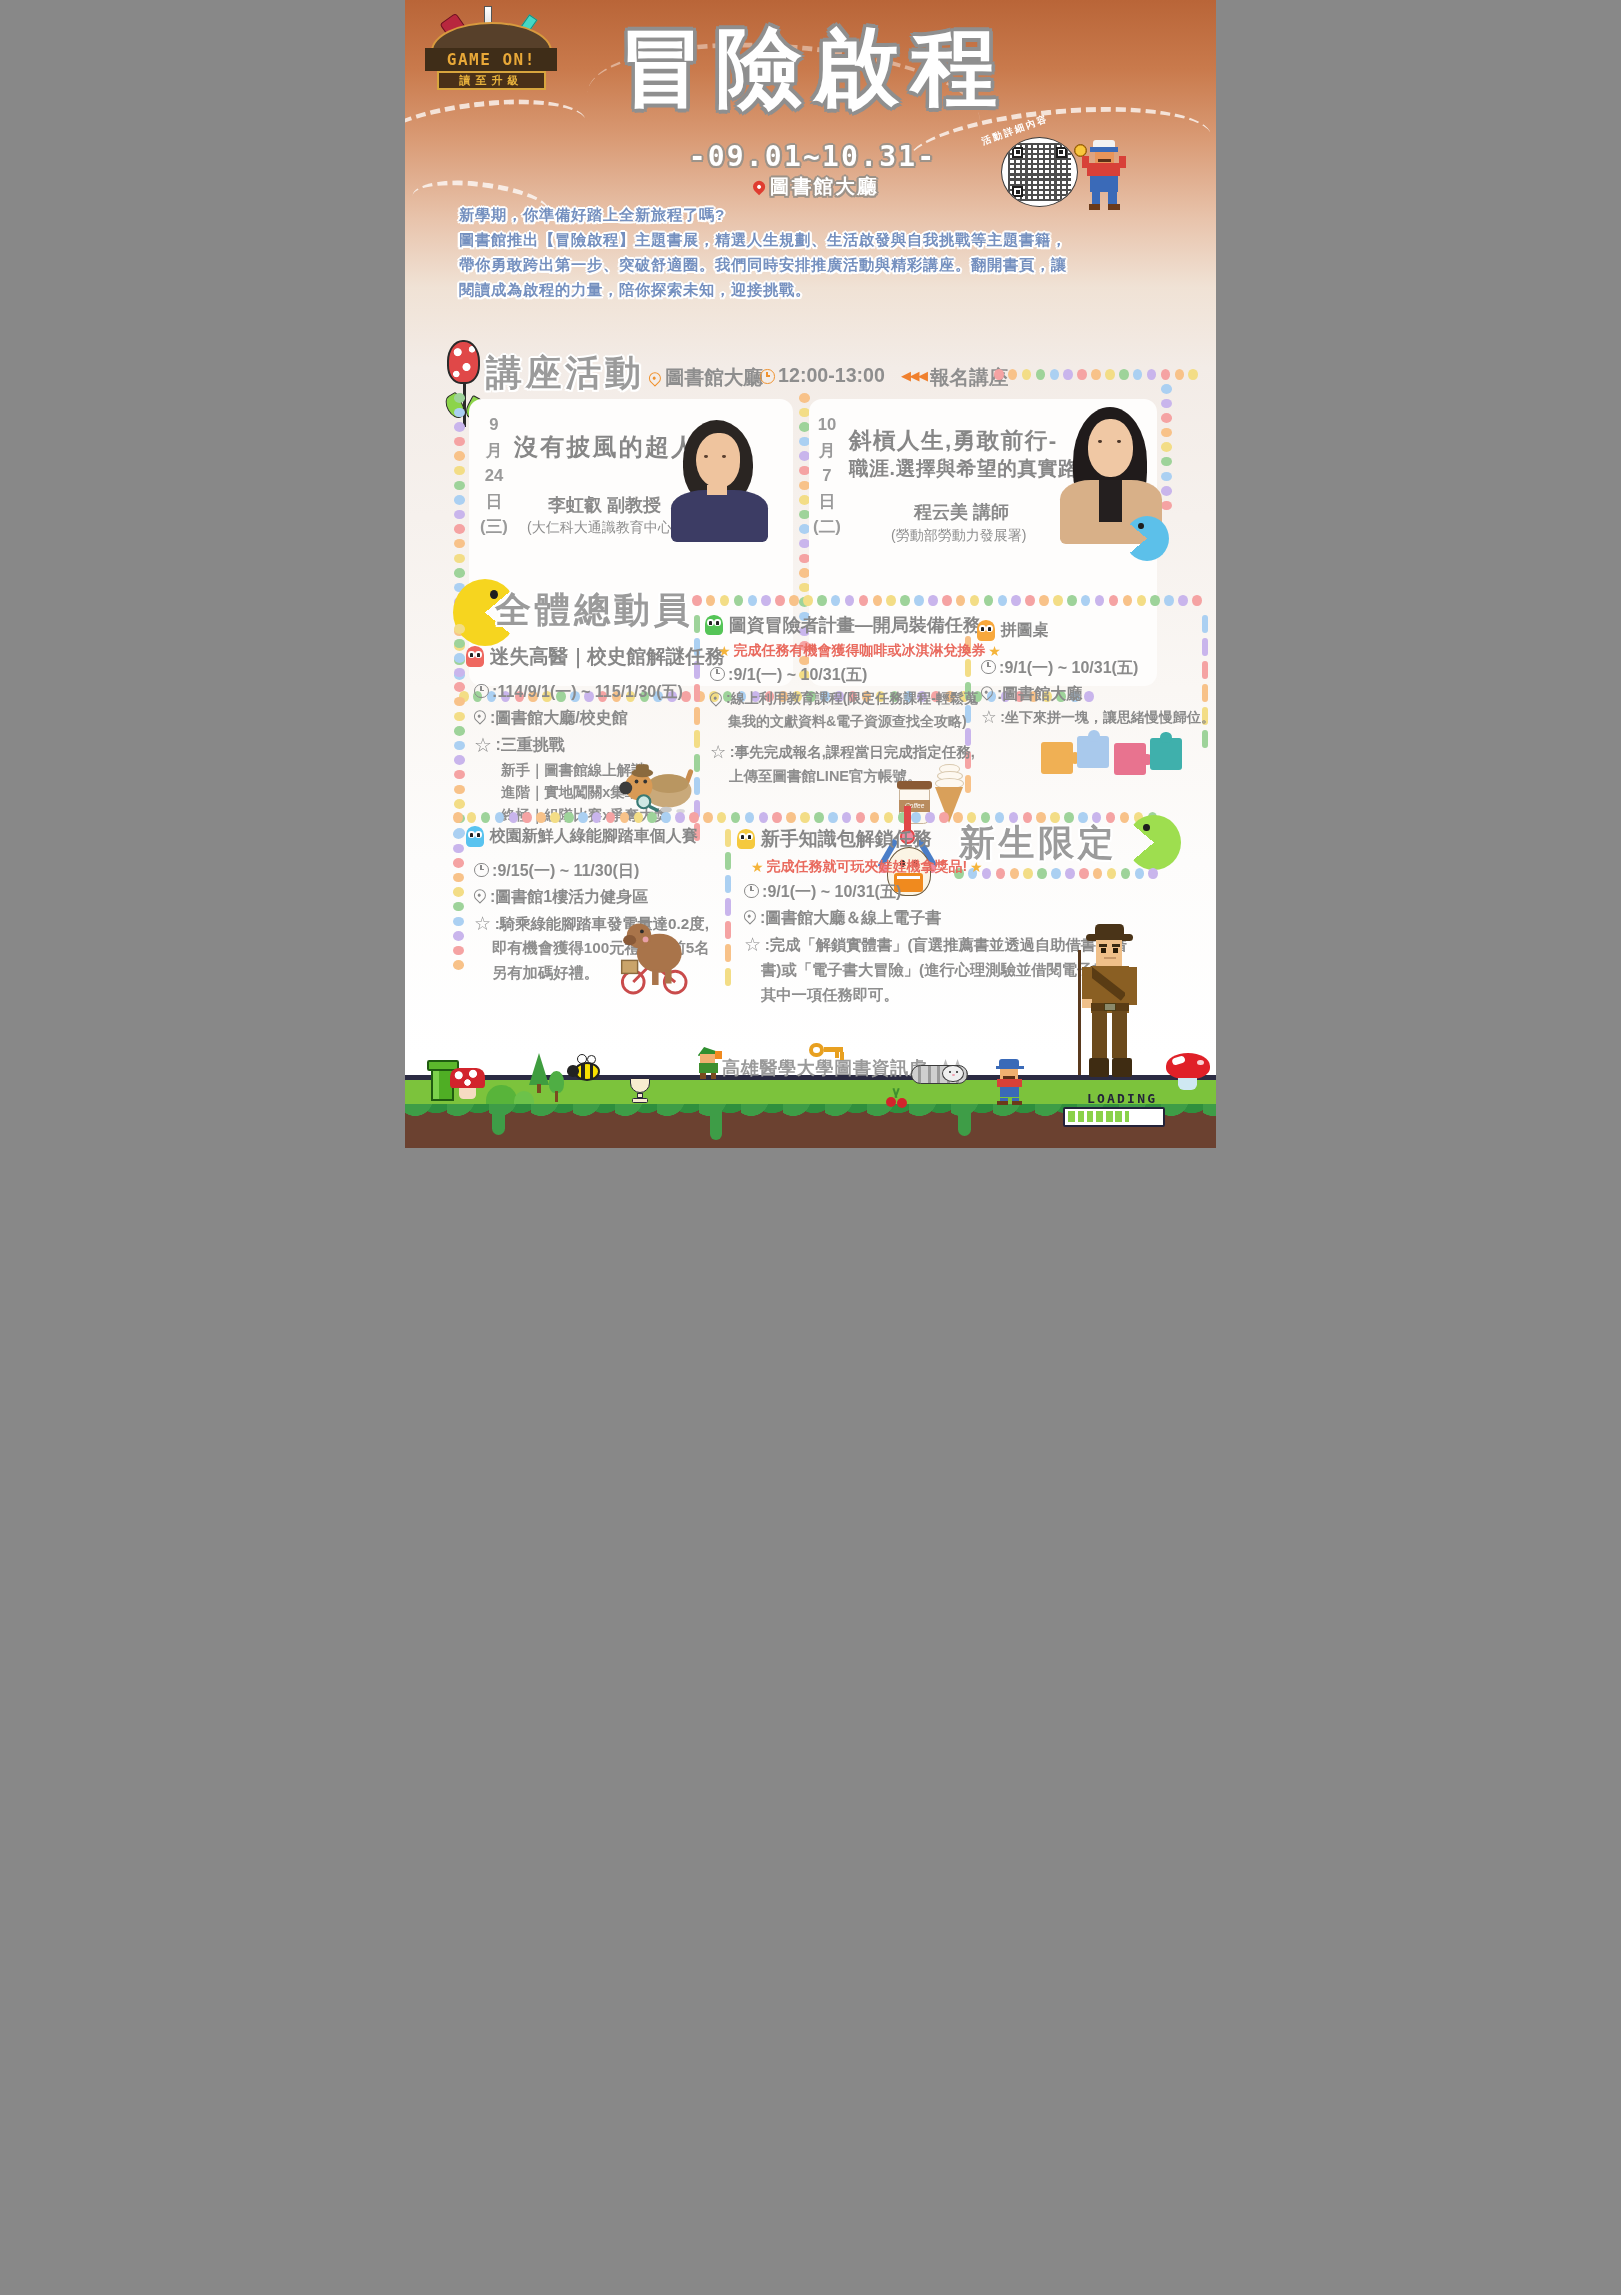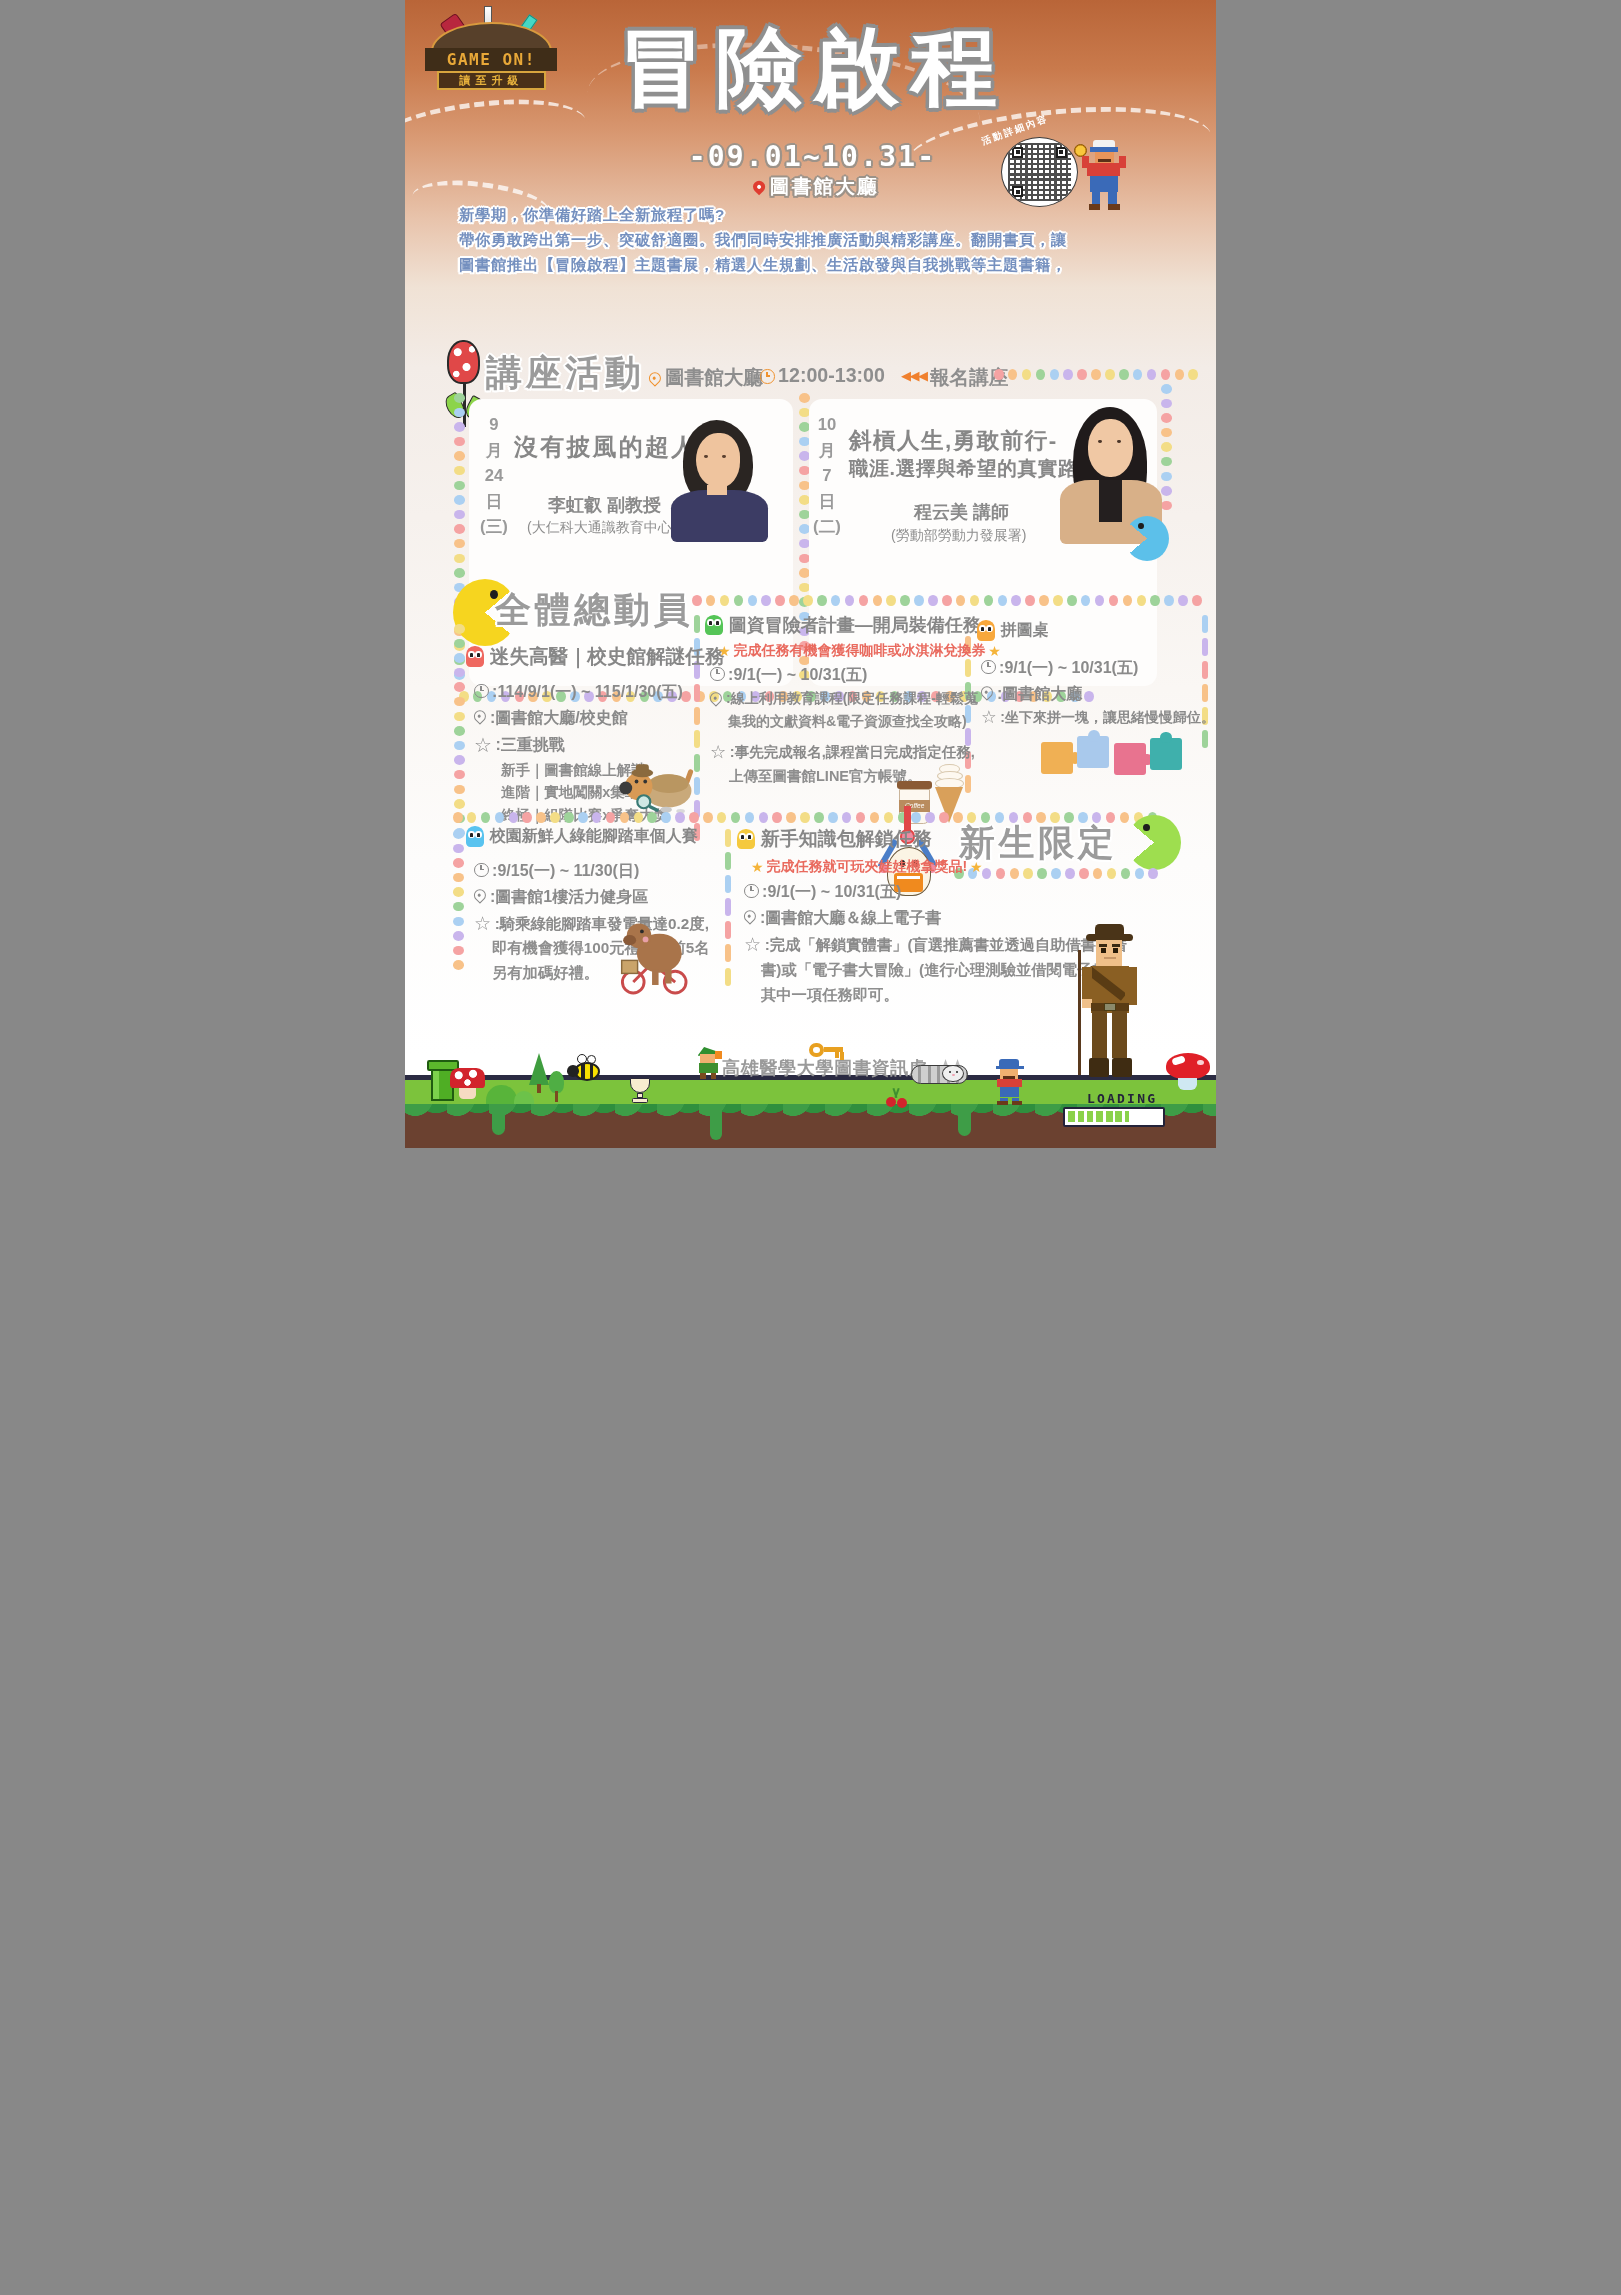--- a/index.html
+++ b/index.html
@@ -97,22 +97,23 @@
     <div class="ab" style="left:39px;top:16px;width:7.3px;height:11.6px;background:#d84038"></div>
     <div class="ab" style="left:10.2px;top:36px;width:28px;height:16px;background:#3a6ab8"></div>
     <div class="ab" style="left:11.6px;top:52px;width:8.7px;height:11.6px;background:#3a6ab8"></div>
     <div class="ab" style="left:28px;top:52px;width:8.7px;height:11.6px;background:#3a6ab8"></div>
     <div class="ab" style="left:8.7px;top:64px;width:11.6px;height:5.8px;background:#6b3a1a"></div>
     <div class="ab" style="left:28px;top:64px;width:11.6px;height:5.8px;background:#6b3a1a"></div>
   </div>
 
   <div class="ab" style="left:54px;top:202px;width:735px;font-size:15.3px;font-weight:700;color:#7590bf;line-height:25px;letter-spacing:0.7px">
     <p class="ow">新學期，你準備好踏上全新旅程了嗎?</p>
+    <p class="ow">圖書館推出【冒險啟程】主題書展，精選人生規劃、生活啟發與自我挑戰等主題書籍，</p>
     <p class="ow">帶你勇敢跨出第一步、突破舒適圈。我們同時安排推廣活動與精彩講座。翻開書頁，讓</p>
-    <p class="ow">圖書館推出【冒險啟程】主題書展，精選人生規劃、生活啟發與自我挑戰等主題書籍，</p>
+    <p class="ow">閱讀成為啟程的力量，陪你探索未知，迎接挑戰。</p>
   </div>
 
   <div class="ab" style="left:40px;top:340px;width:39px;height:92px">
     <div class="ab" style="left:17.5px;top:32px;width:3.6px;height:55px;background:#2a2a2a"></div>
     <div class="ab" style="left:1.5px;top:54px;width:16px;height:25px;background:#8cd44a;border:1.5px solid #2a2a2a;border-radius:50% 10% 50% 50%;transform:rotate(-30deg)"></div>
     <div class="ab" style="left:22px;top:57px;width:14.5px;height:22px;background:#8cd44a;border:1.5px solid #2a2a2a;border-radius:10% 50% 50% 50%;transform:rotate(28deg)"></div>
     <div class="ab" style="left:1.5px;top:0;width:33px;height:44px;background:#e04848;border:2.2px solid #2a2a2a;border-radius:48% 48% 42% 42%;
       background-image:radial-gradient(circle at 8.7px 10.2px,#fff 3.6px,transparent 4.4px),radial-gradient(circle at 23px 7.3px,#fff 2.9px,transparent 3.6px),radial-gradient(circle at 17.5px 25px,#fff 3.6px,transparent 4.4px),radial-gradient(circle at 7.3px 32px,#fff 2.9px,transparent 3.6px)"></div>
   </div>
 

